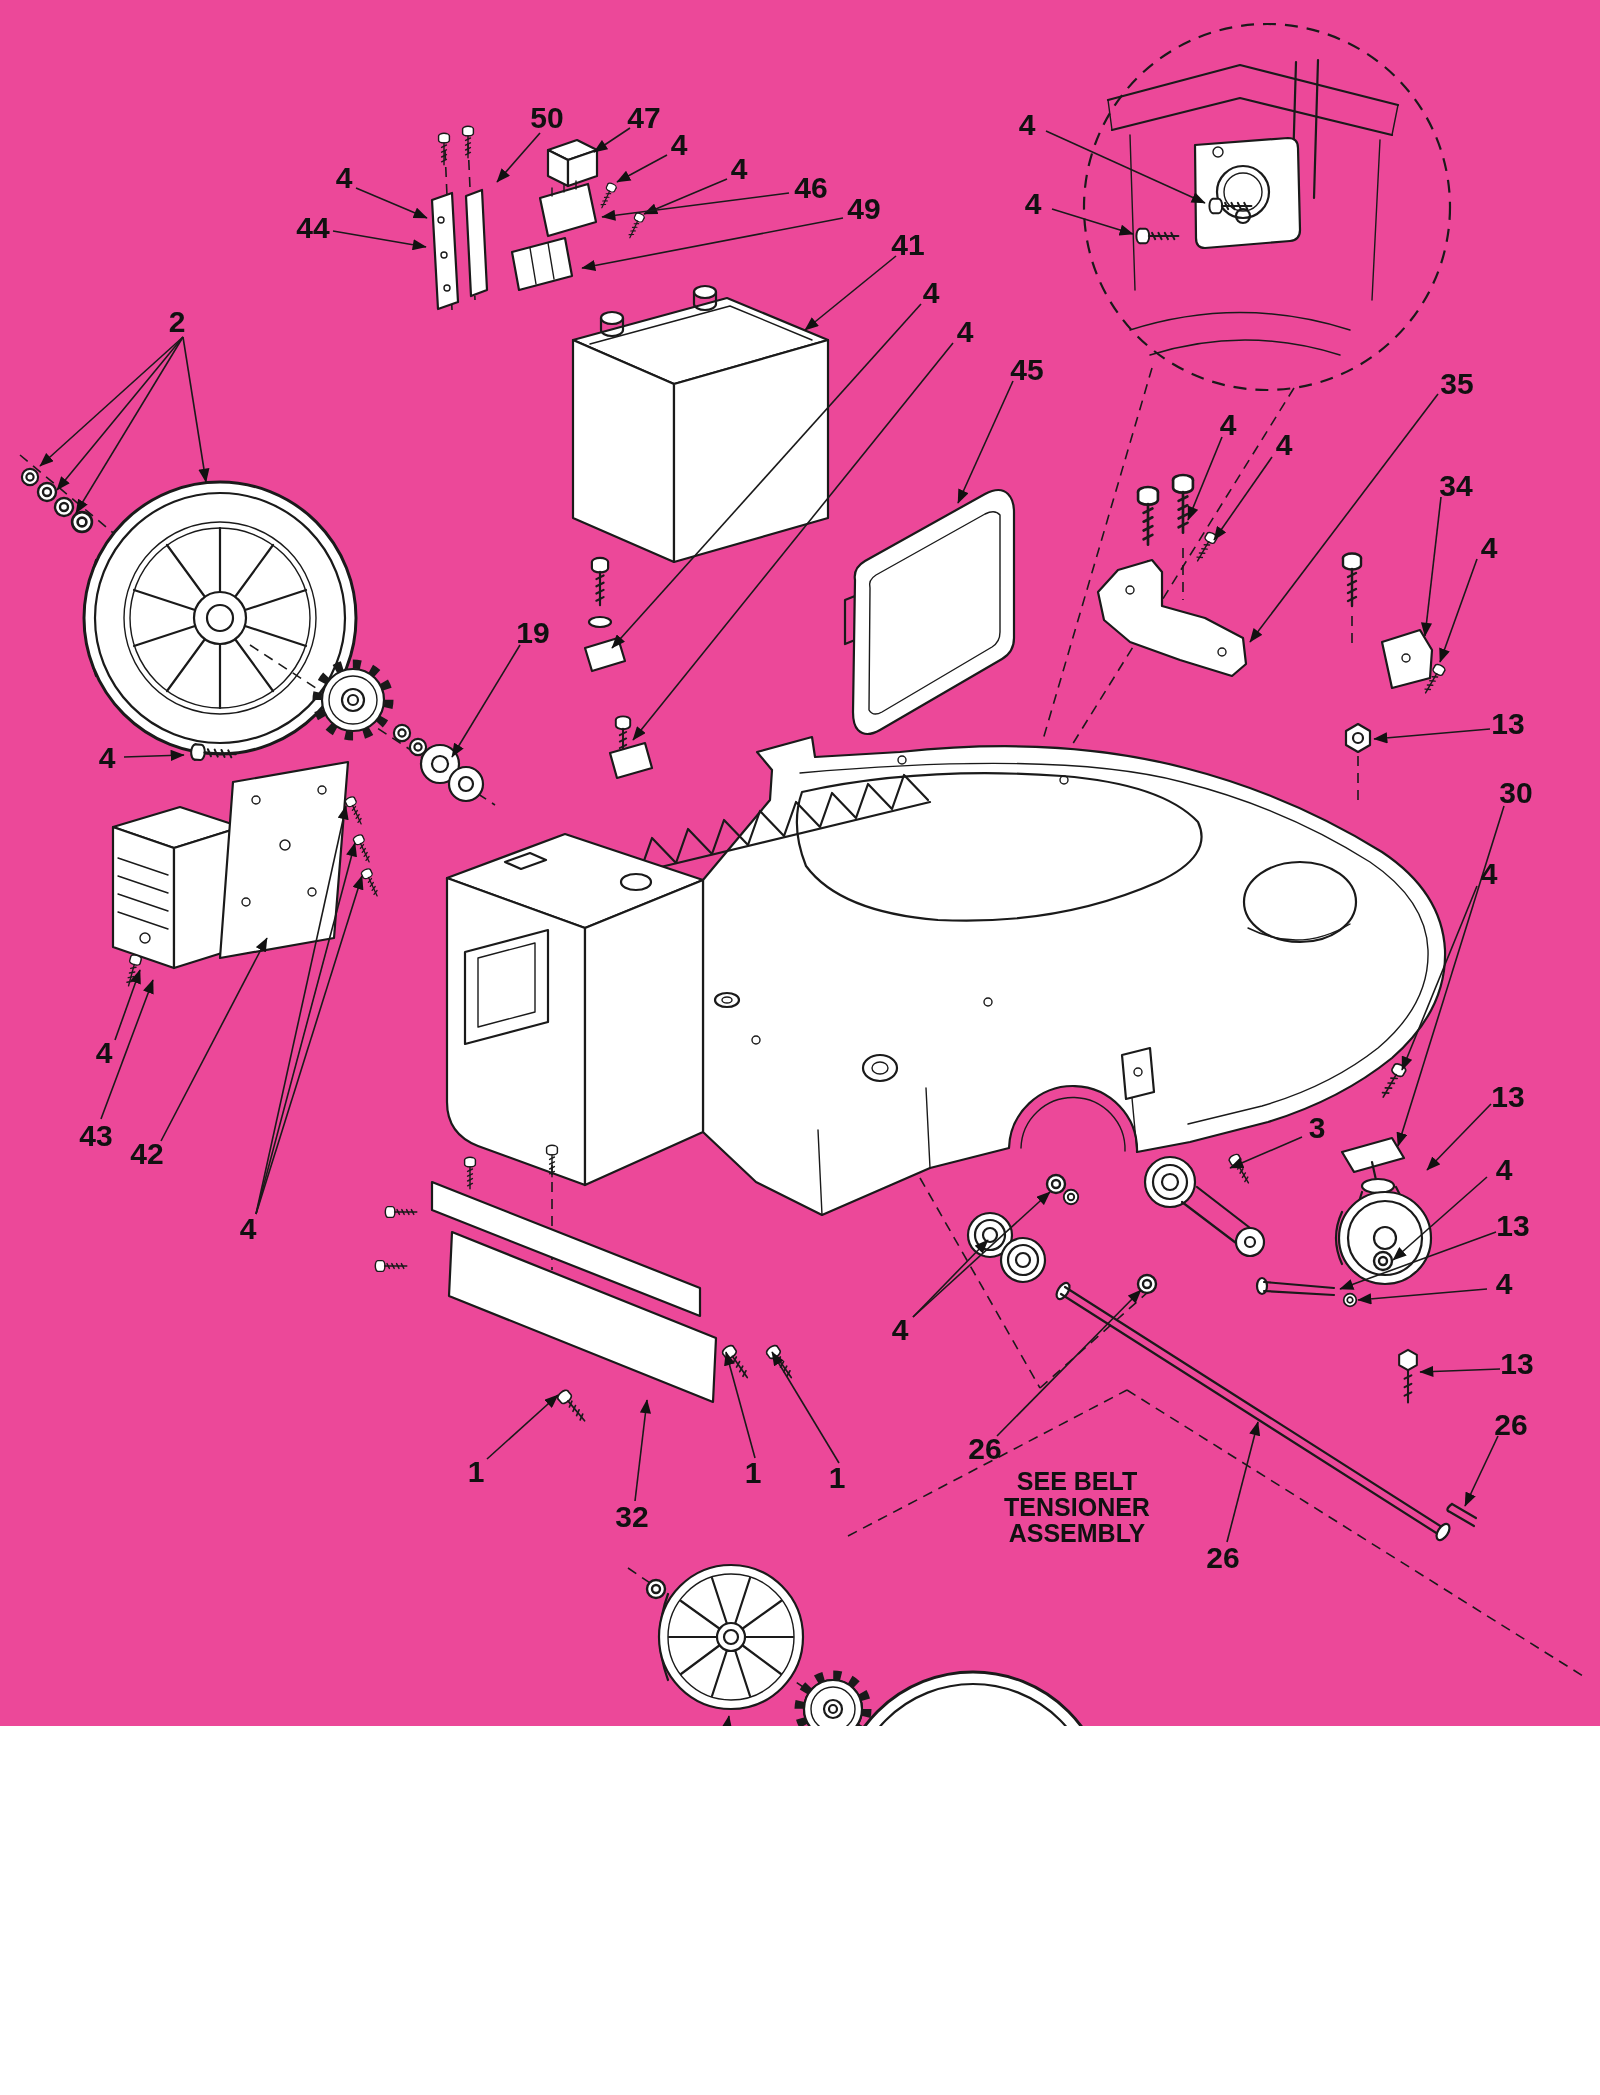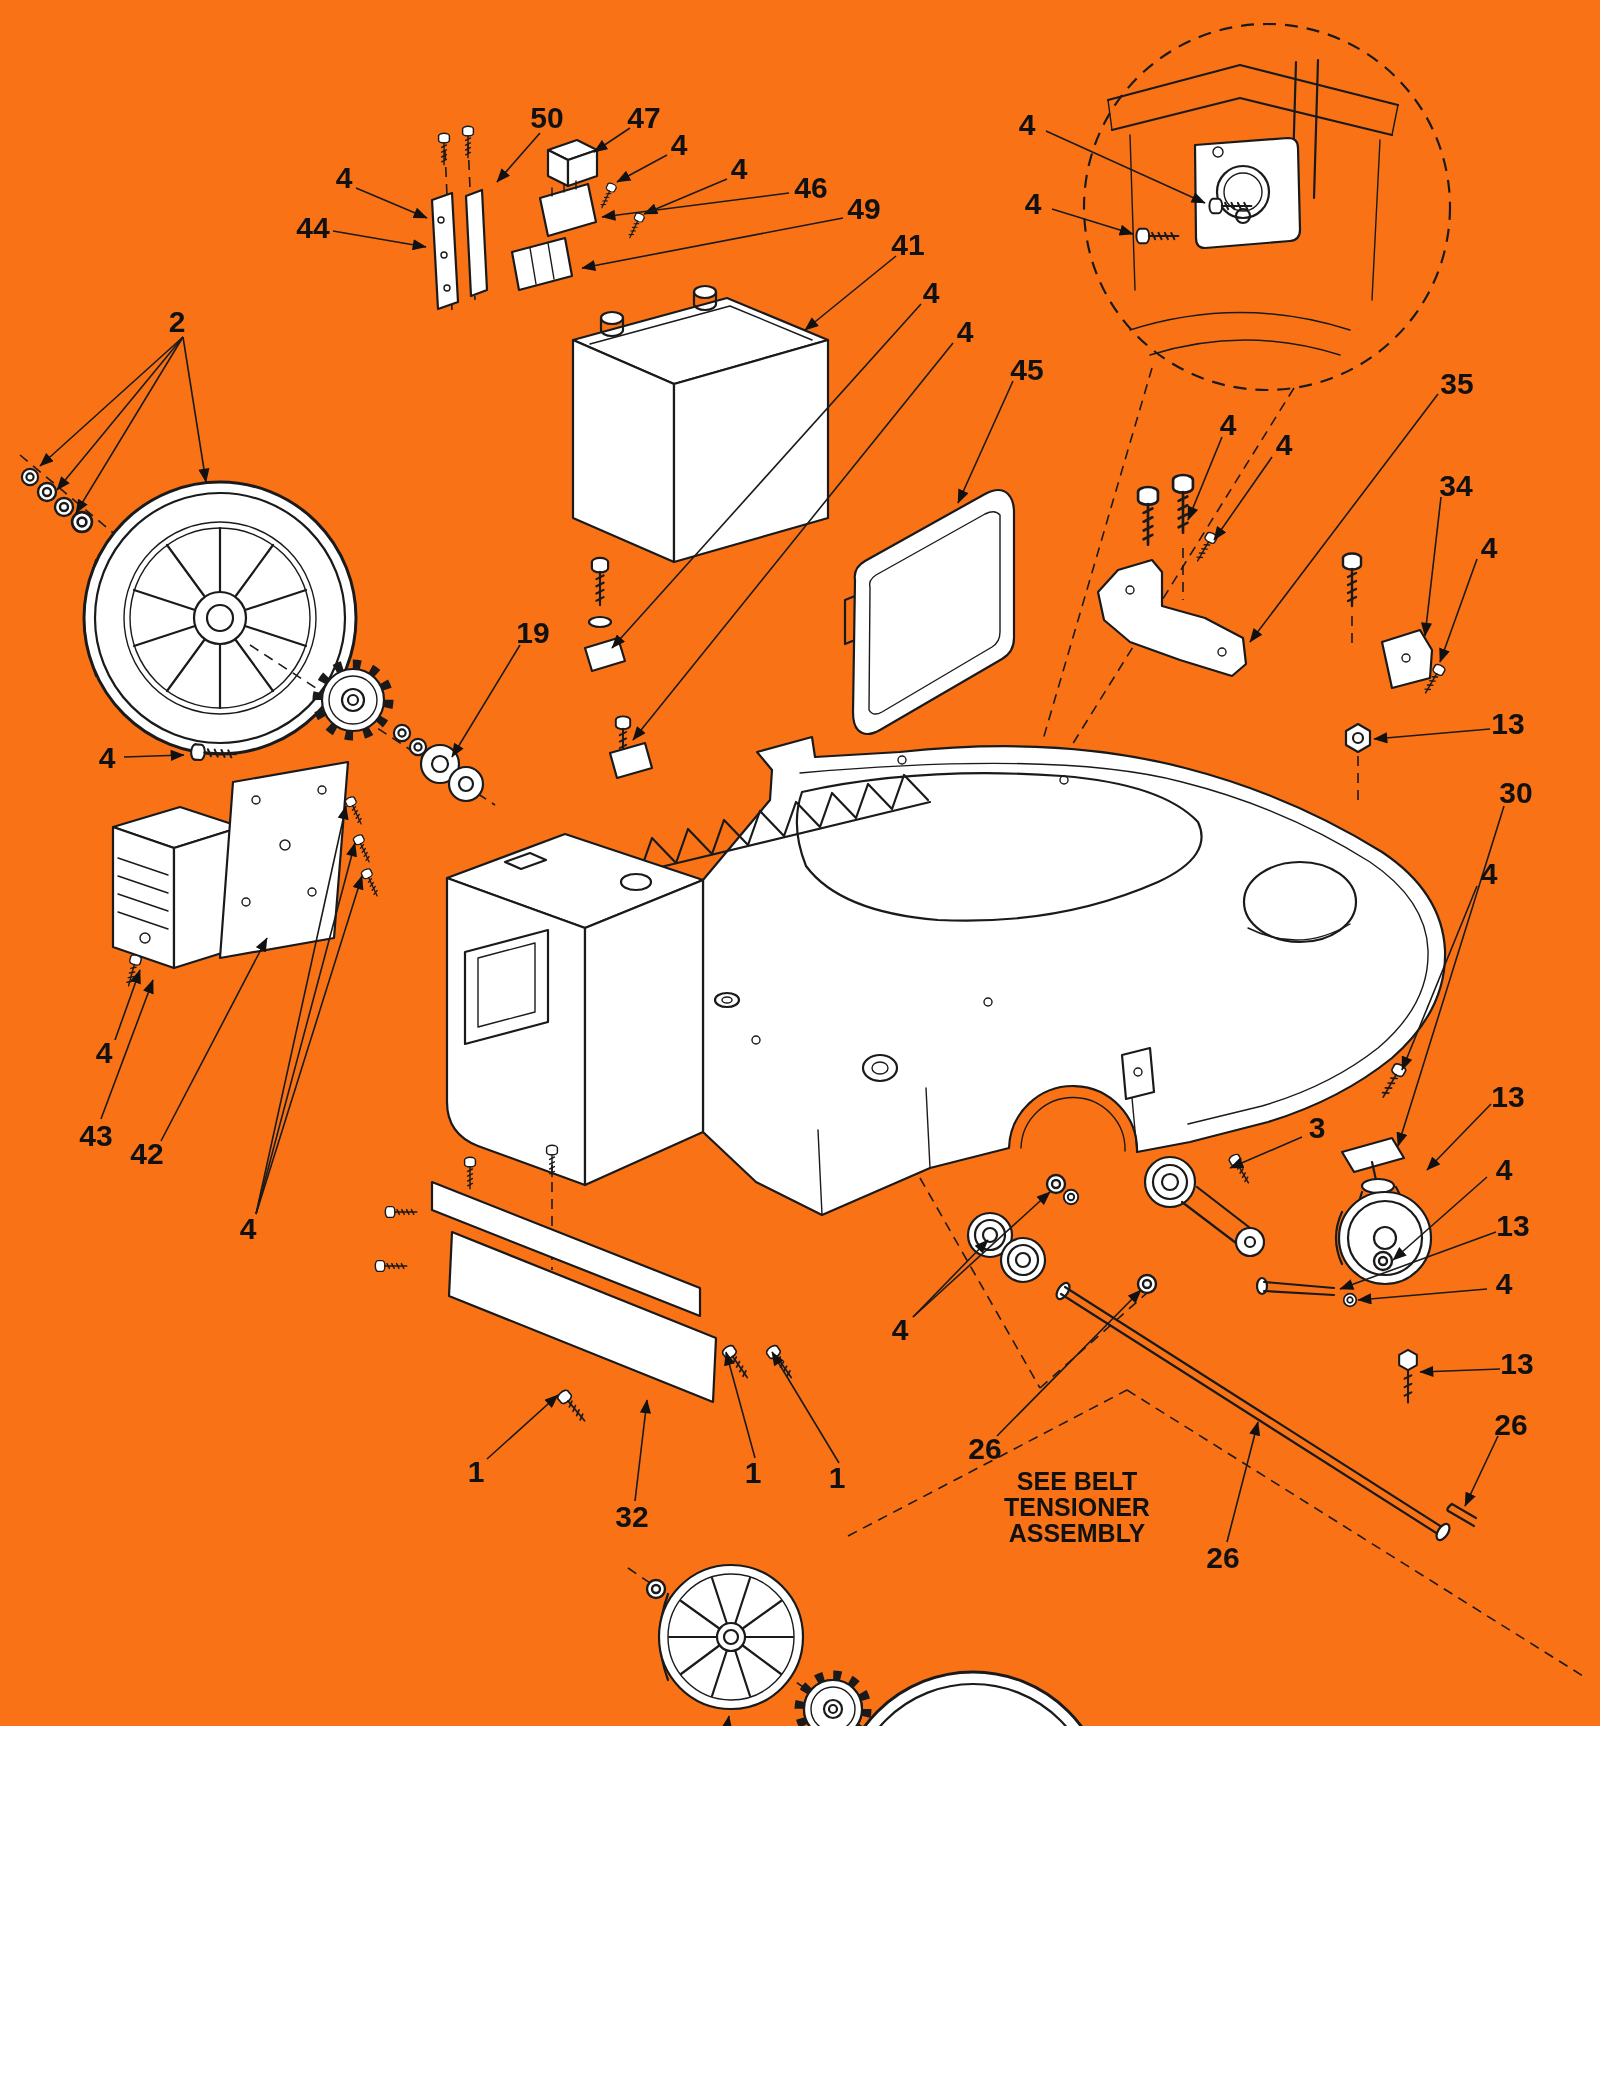--- a/index.html
+++ b/index.html
@@ -1,16 +1,16 @@
 <!DOCTYPE html>
 <html><head>
 <meta charset="utf-8">
 <style>
   html,body{margin:0;padding:0;background:#fff}
-  .stage{position:relative;width:1600px;height:1726px;background:#f97316;font-family:"Liberation Sans",sans-serif;overflow:hidden}
+  .stage{position:relative;width:1600px;height:1726px;background:#ec4899;font-family:"Liberation Sans",sans-serif;overflow:hidden}
   .stage svg{position:absolute;left:0;top:0}
   .ln{fill:none;stroke:#1a1a1a;stroke-width:2.2;stroke-linejoin:round;stroke-linecap:round}
   .thin{stroke-width:1.4}
   .fillw{fill:#fff;stroke:#1a1a1a;stroke-width:2.2;stroke-linejoin:round}
   .leader{fill:none;stroke:#1a1a1a;stroke-width:1.6}
   .dash{fill:none;stroke:#1a1a1a;stroke-width:1.6;stroke-dasharray:10 7}
   .dashbig{fill:none;stroke:#1a1a1a;stroke-width:2.2;stroke-dasharray:13 9}
   .symu{fill:#fff;stroke:#1a1a1a;stroke-width:2.4;stroke-linecap:round;stroke-linejoin:round}
   .teeth{fill:none;stroke:#1a1a1a;stroke-width:9;stroke-dasharray:8 10.8}
   .teeth2{fill:none;stroke:#1a1a1a;stroke-width:9;stroke-dasharray:8 9.8}

